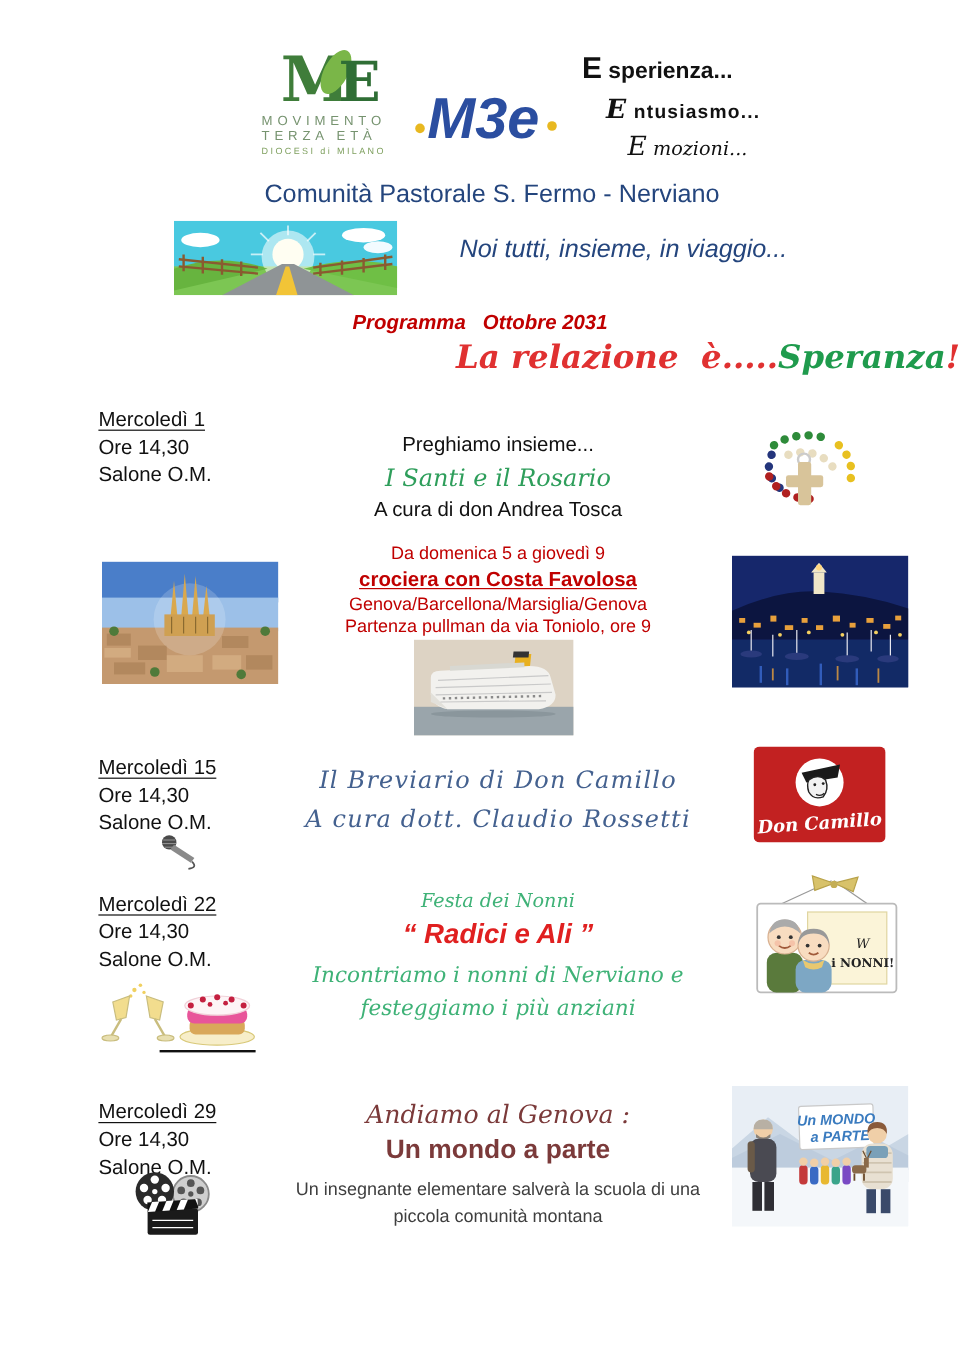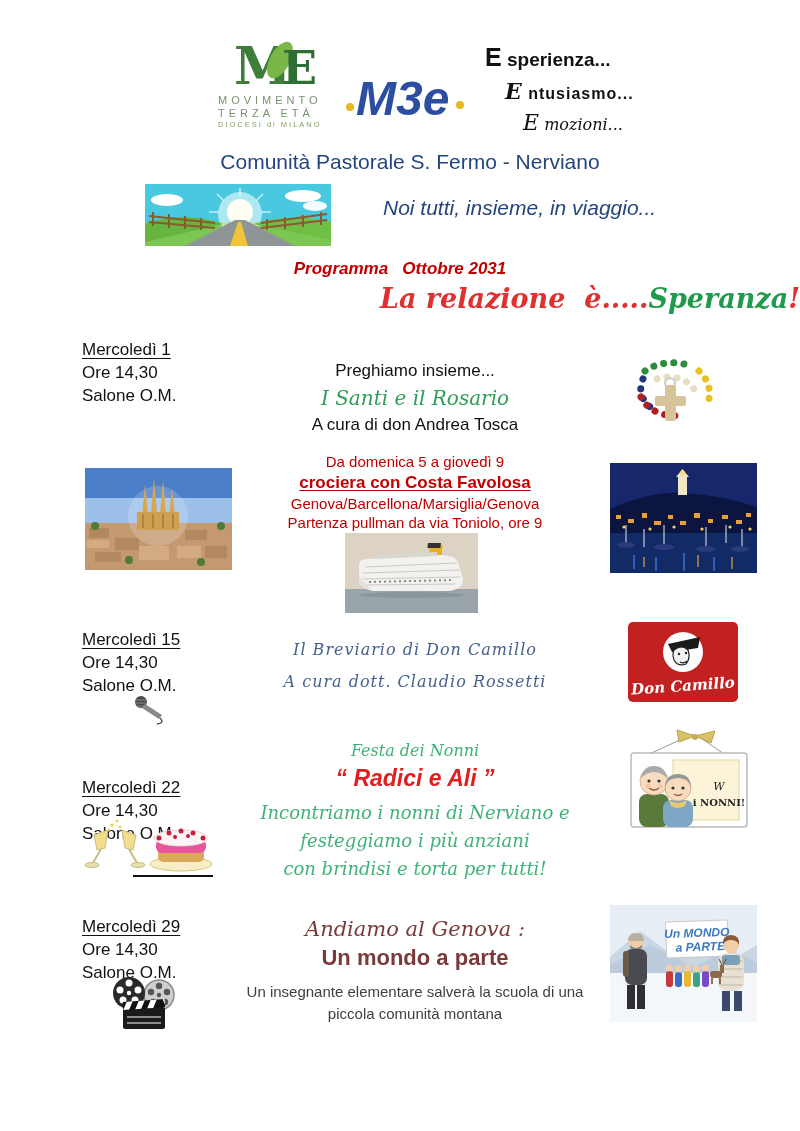--- a/index.html
+++ b/index.html
@@ -27,21 +27,21 @@
   .when{font-size:17px;line-height:23px;color:#111;}
   .when .day{text-decoration:underline;text-underline-offset:3px;}
   
   .ccol{left:220px;width:390px;text-align:center;}
   .e1-l1,.e1-l3{font-size:17px;line-height:26px;color:#111;}
   .e1-l2{font-size:20px;line-height:28px;color:#2e9e5b;font-family:"DejaVu Serif",serif;font-style:italic;}
   .cruise-t{color:#c00000;}
   .cruise-t .l1{font-size:15px;line-height:20px;}
   .cruise-t .l2{font-size:17px;line-height:22px;font-weight:bold;text-decoration:underline;text-underline-offset:2px;}
   .cruise-t .l3,.cruise-t .l4{font-size:15px;line-height:19px;}
-  .e15-line{font-size:16px;line-height:32px;color:#44618f;font-family:"DejaVu Serif",serif;font-style:italic;letter-spacing:1px;}
+  .e15-line{font-size:20px;line-height:32px;color:#44618f;font-family:"DejaVu Serif",serif;font-style:italic;letter-spacing:1px;}
   .e22-l1{font-size:16px;line-height:25px;color:#3fb277;font-family:"DejaVu Serif",serif;font-style:italic;}
   .e22-l2{font-size:23px;line-height:30px;color:#e02020;font-weight:bold;font-style:italic;}
   .e22-g{font-size:18px;line-height:28px;color:#3fb277;font-family:"DejaVu Serif",serif;font-style:italic;}
   .e29-l1{font-size:21px;line-height:28px;color:#7b3a3a;font-family:"DejaVu Serif",serif;font-style:italic;}
   .e29-l2{font-size:22px;line-height:30px;color:#7b3a3a;font-weight:bold;}
   .e29-d{font-size:15px;line-height:22px;color:#3f3f3f;}
   .underline-bar{border-top:2px solid #111;}
   svg text{font-family:"Liberation Sans",sans-serif;}
   svg .ser{font-family:"DejaVu Serif",serif;}
 </style>
@@ -304,21 +304,21 @@
       <circle cx="55" cy="30" r="20" fill="#ffffff"></circle>
       <polygon points="40,22 72,15 70,26 44,30" fill="#1a1a1a"></polygon>
       <path d="M46,28 q8,-6 14,0 q3,8 -2,14 q-8,3 -12,-4 q-2,-6 0,-10" fill="#f2f2f2" stroke="#222222" stroke-width="1.2"></path>
       <circle cx="51" cy="32" r="1.2" fill="#222"></circle>
         <circle cx="58" cy="31" r="1.2" fill="#222"></circle>
       <path d="M52,40 q4,2 7,-1" stroke="#222" stroke-width="1.2" fill="none"></path>
       <text x="55" y="69" text-anchor="middle" font-size="15" font-weight="bold" font-style="italic" fill="#ffffff" class="ser" transform="rotate(-4 55 64)">Don Camillo</text>
     </svg>
   </div>
 
-  <div class="abs when" style="left:82px;top:742px;margin-top:34px;">
+  <div class="abs when" style="left:82px;top:742px;">
     <div class="day">Mercoledì 22</div>
     <div>Ore 14,30</div>
     <div>Salone O.M.</div>
   </div>
   <div class="abs" style="left:84px;top:817px;width:62px;height:56px;">
     <svg width="62" height="56" viewBox="0 0 62 56">
       <g fill="#f0d060">
           <circle cx="28" cy="8" r="1.8"></circle>
           <circle cx="33" cy="4" r="1.5"></circle>
           <circle cx="25" cy="13" r="1.4"></circle>
@@ -349,21 +349,20 @@
         </g>
     </svg>
   </div>
   <div class="abs underline-bar" style="left:133px;top:875px;width:80px;height:0;"></div>
 
   <div class="abs ccol" style="top:738px;">
     <div class="e22-l1">Festa dei Nonni</div>
     <div class="e22-l2">“ Radici e Ali ”</div>
     <div class="e22-g" style="margin-top:6px;">Incontriamo i nonni di Nerviano e</div>
     <div class="e22-g">festeggiamo i più anziani</div>
-    <div class="e22-g">con brindisi e torta per tutti!</div>
   </div>
 
   <div class="abs" style="left:615px;top:728px;width:140px;height:105px;">
     <svg width="140" height="105" viewBox="0 0 140 105">
       <line x1="30" y1="28" x2="78" y2="6" stroke="#999999" stroke-width="1"></line>
       <line x1="112" y1="28" x2="80" y2="6" stroke="#999999" stroke-width="1"></line>
       <g>
         <polygon points="80,8 62,2 64,14" fill="#d8c26a" stroke="#b8a24a" stroke-width="1"></polygon>
         <polygon points="80,8 100,3 96,15" fill="#d8c26a" stroke="#b8a24a" stroke-width="1"></polygon>
         <circle cx="80" cy="9" r="3" fill="#c4ae56"></circle>

